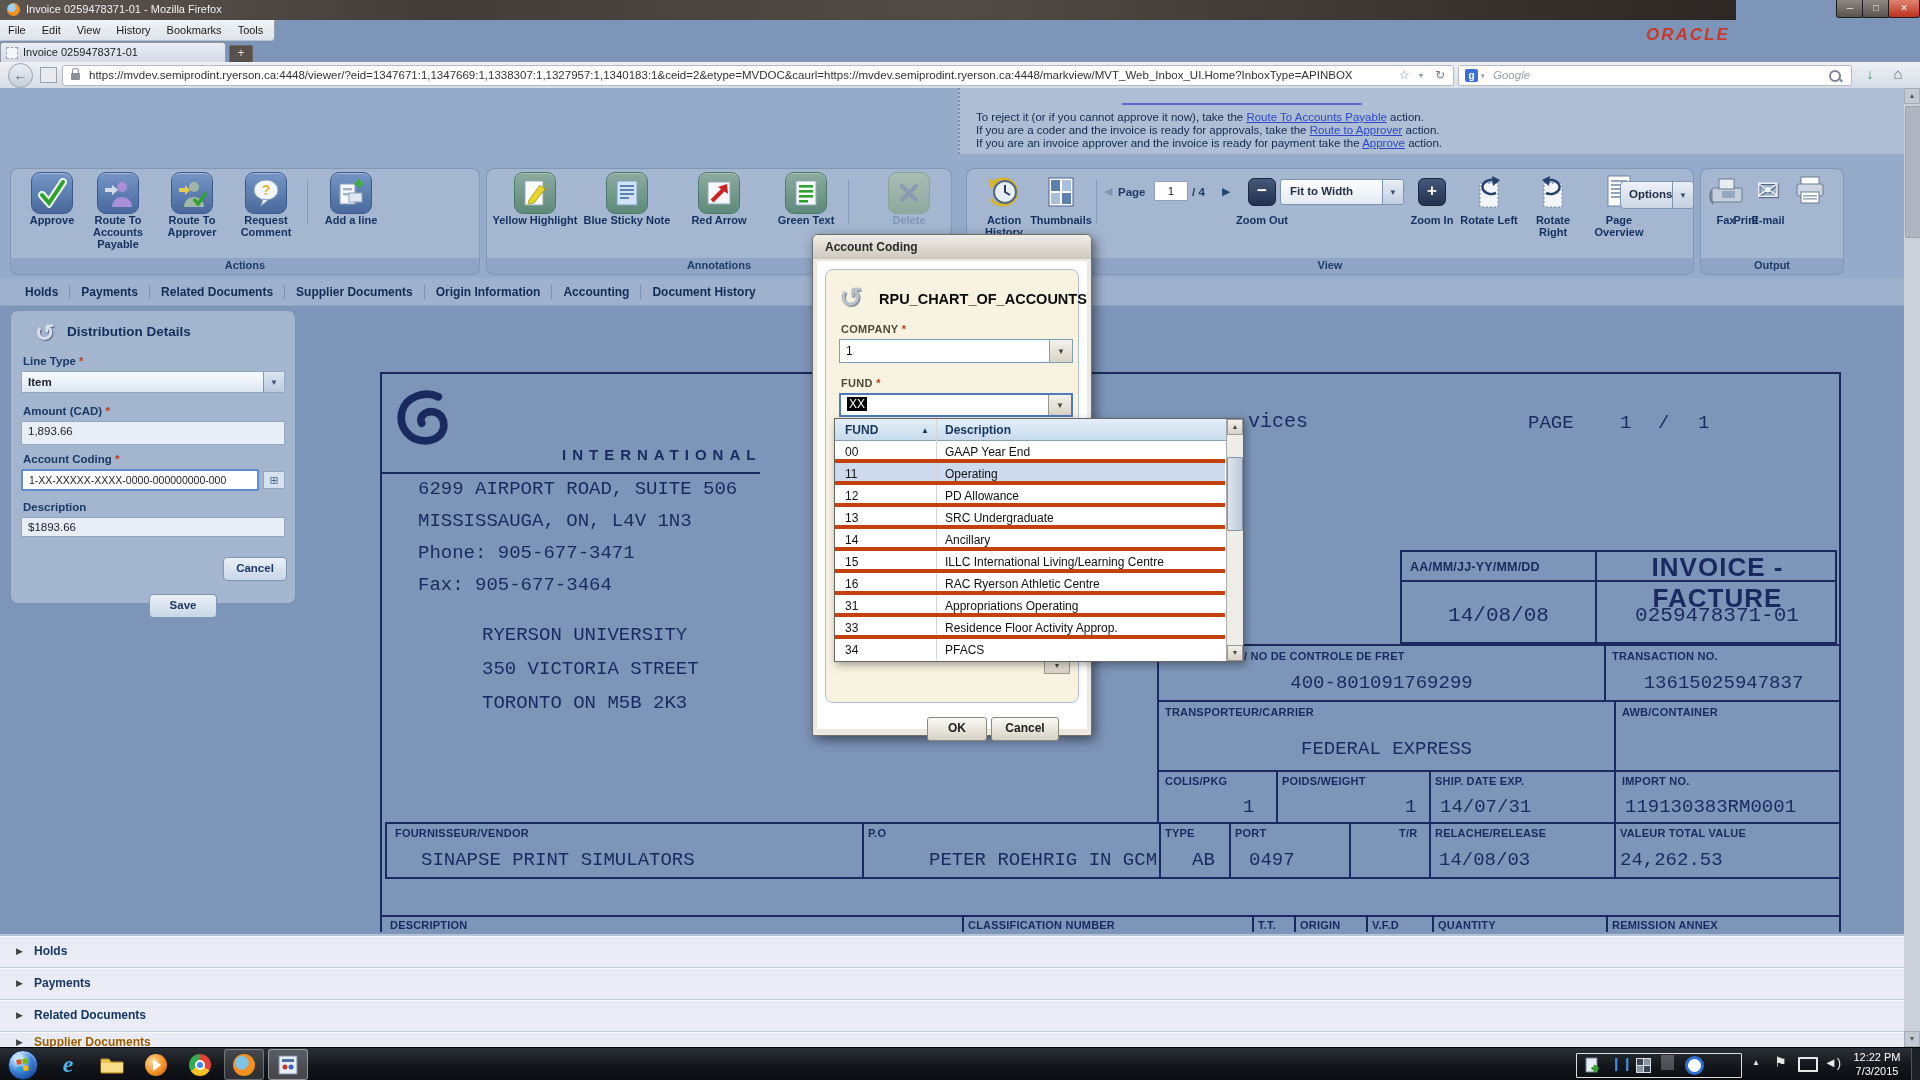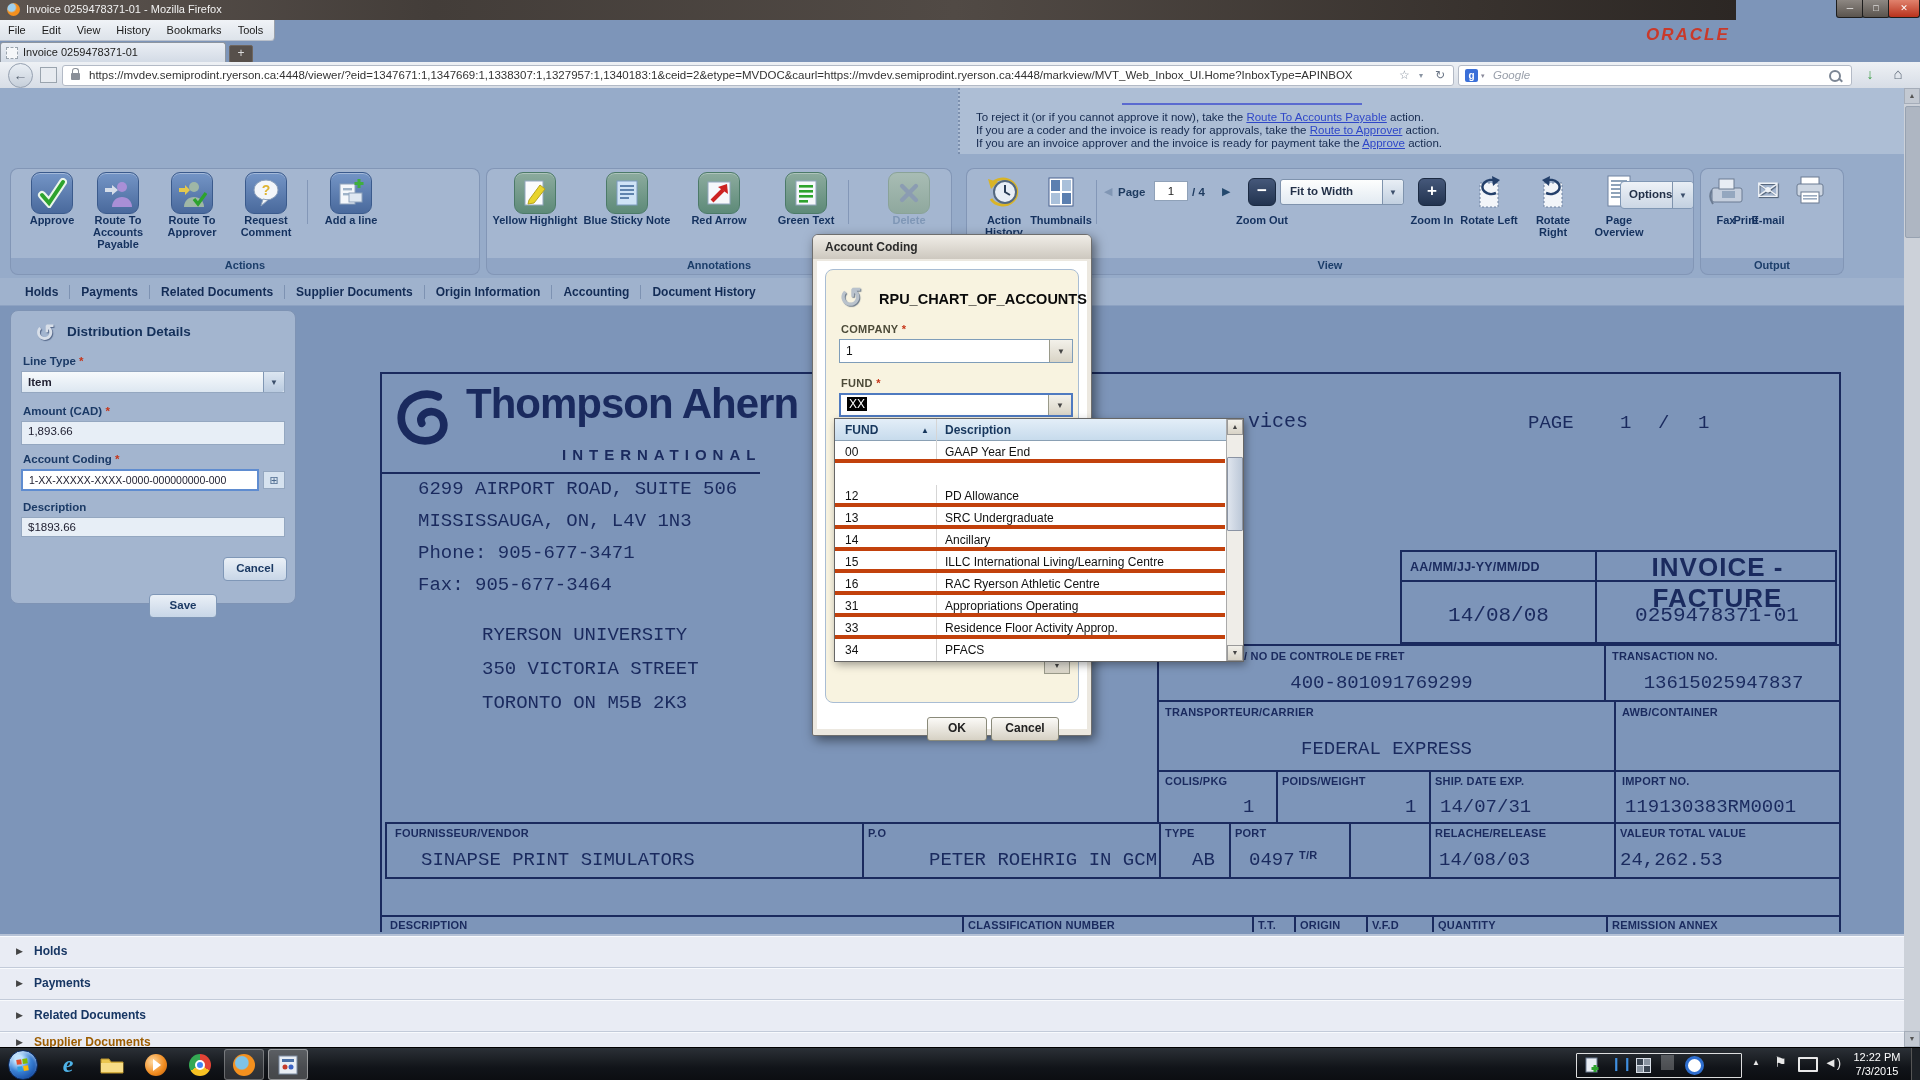--- a/index.html
+++ b/index.html
@@ -470,21 +470,20 @@
     <div class="lbl" style="left:12px;top:190px;">Description</div>
     <div class="fld" style="left:10px;top:206px;width:264px;height:20px;">$1893.66</div>
     <div class="pbtn" style="left:138px;width:66px;margin-top:37px;">Save</div>
     <div class="pbtn" style="left:212px;width:62px;">Cancel</div>
   </div>
 
   <div class="abs" id="inv">
     <svg class="abs" style="left:10px;top:14px;" width="66" height="66" viewBox="0 0 60 60">
       <path d="M42 8 C30 2 12 8 9 22 C6 36 16 48 30 48 C41 48 48 41 47 32 C46 24 39 20 32 22 C27 24 25 28 27 32" fill="none" stroke="#1a2a5e" stroke-width="7" stroke-linecap="round"></path>
     </svg>
-    <div class="abs" style="left:84px;top:6px;font-size:42px;font-weight:bold;letter-spacing:-1px;">Thompson Ahern</div>
     <div class="abs" style="left:180px;top:72px;font-size:15px;font-weight:bold;letter-spacing:6px;">INTERNATIONAL</div>
     <div class="abs" style="left:0px;top:98px;width:378px;height:2px;background:#1a2a5e;"></div>
     <div class="ival" style="left:36px;top:104px;">6299 AIRPORT ROAD, SUITE 506</div>
     <div class="ival" style="left:36px;top:136px;">MISSISSAUGA, ON, L4V 1N3</div>
     <div class="ival" style="left:36px;top:168px;">Phone: 905-677-3471</div>
     <div class="ival" style="left:36px;top:200px;">Fax: 905-677-3464</div>
     <div class="ival" style="left:100px;top:250px;">RYERSON UNIVERSITY</div>
     <div class="ival" style="left:100px;top:284px;">350 VICTORIA STREET</div>
     <div class="ival" style="left:100px;top:318px;">TORONTO ON M5B 2K3</div>
     <div class="ival" style="left:866px;top:36px;font-size:20px;">vices</div>
@@ -539,21 +538,21 @@
         <div class="vdiv" style="left:1042px;"></div>
         <div class="vdiv" style="left:1227px;"></div>
       <div class="ilab" style="left:8px;top:3px;">FOURNISSEUR/VENDOR</div>
       <div class="ival" style="left:34px;top:25px;">SINAPSE PRINT SIMULATORS</div>
       <div class="ilab" style="left:481px;top:3px;">P.O</div>
       <div class="ival" style="left:542px;top:25px;">PETER ROEHRIG IN GCM</div>
       <div class="ilab" style="left:778px;top:3px;">TYPE</div>
       <div class="ival" style="left:805px;top:25px;">AB</div>
       <div class="ilab" style="left:848px;top:3px;">PORT</div>
       <div class="ival" style="left:862px;top:25px;">0497</div>
-      <div class="ilab" style="left:912px;top:3px;margin-top:22px;">T/R</div>
+      <div class="ilab" style="left:1012px;top:3px;">T/R</div>
       <div class="ilab" style="left:1048px;top:3px;">RELACHE/RELEASE</div>
       <div class="ival" style="left:1052px;top:25px;">14/08/03</div>
       <div class="ilab" style="left:1233px;top:3px;">VALEUR TOTAL VALUE</div>
       <div class="ival" style="left:1233px;top:25px;width:200px;text-align:left;">24,262.53</div>
     </div>
 
     <div class="abs" style="left:0;top:541px;width:1457px;height:2px;background:#1a2a5e;"></div>
     <div class="vdiv" style="left:580px;top:541px;height:17px;bottom:auto;"></div>
     <div class="vdiv" style="left:870px;top:541px;height:17px;bottom:auto;"></div>
     <div class="vdiv" style="left:912px;top:541px;height:17px;bottom:auto;"></div>
@@ -618,20 +617,25 @@
       <span class="h" style="left:10px;">FUND</span>
       <span class="h" style="left:86px;font-size:8px;top:7px;">▲</span>
       <span class="h" style="left:110px;">Description</span>
       <div class="gcol" style="top:0;height:22px;"></div>
     </div>
     <div class="grow" style="top:22px;">
         <span class="c1">00</span>
         <span class="c2">GAAP Year End</span>
         <div class="gcol"></div>
       </div>
+    <div class="grow sel" style="top:44px;">
+        <span class="c1">11</span>
+        <span class="c2">Operating</span>
+        <div class="gcol"></div>
+      </div>
     <div class="grow" style="top:66px;">
         <span class="c1">12</span>
         <span class="c2">PD Allowance</span>
         <div class="gcol"></div>
       </div>
     <div class="grow" style="top:88px;">
         <span class="c1">13</span>
         <span class="c2">SRC Undergraduate</span>
         <div class="gcol"></div>
       </div>

